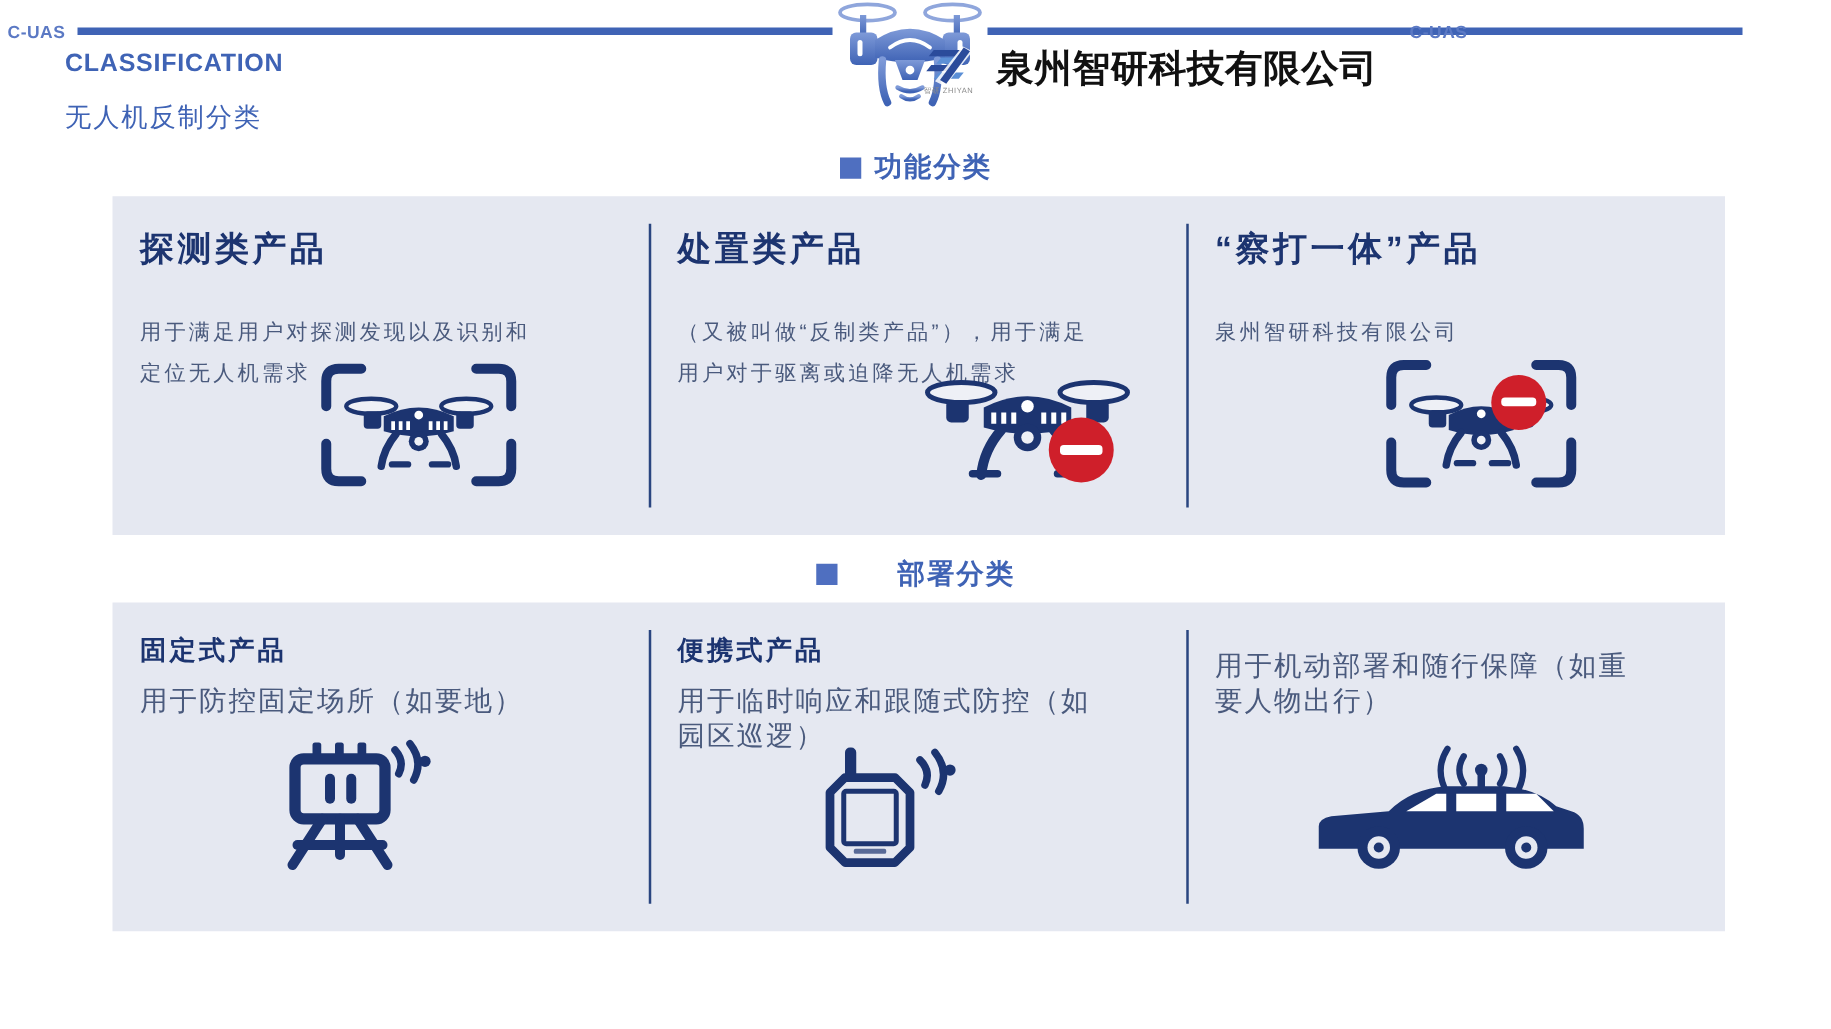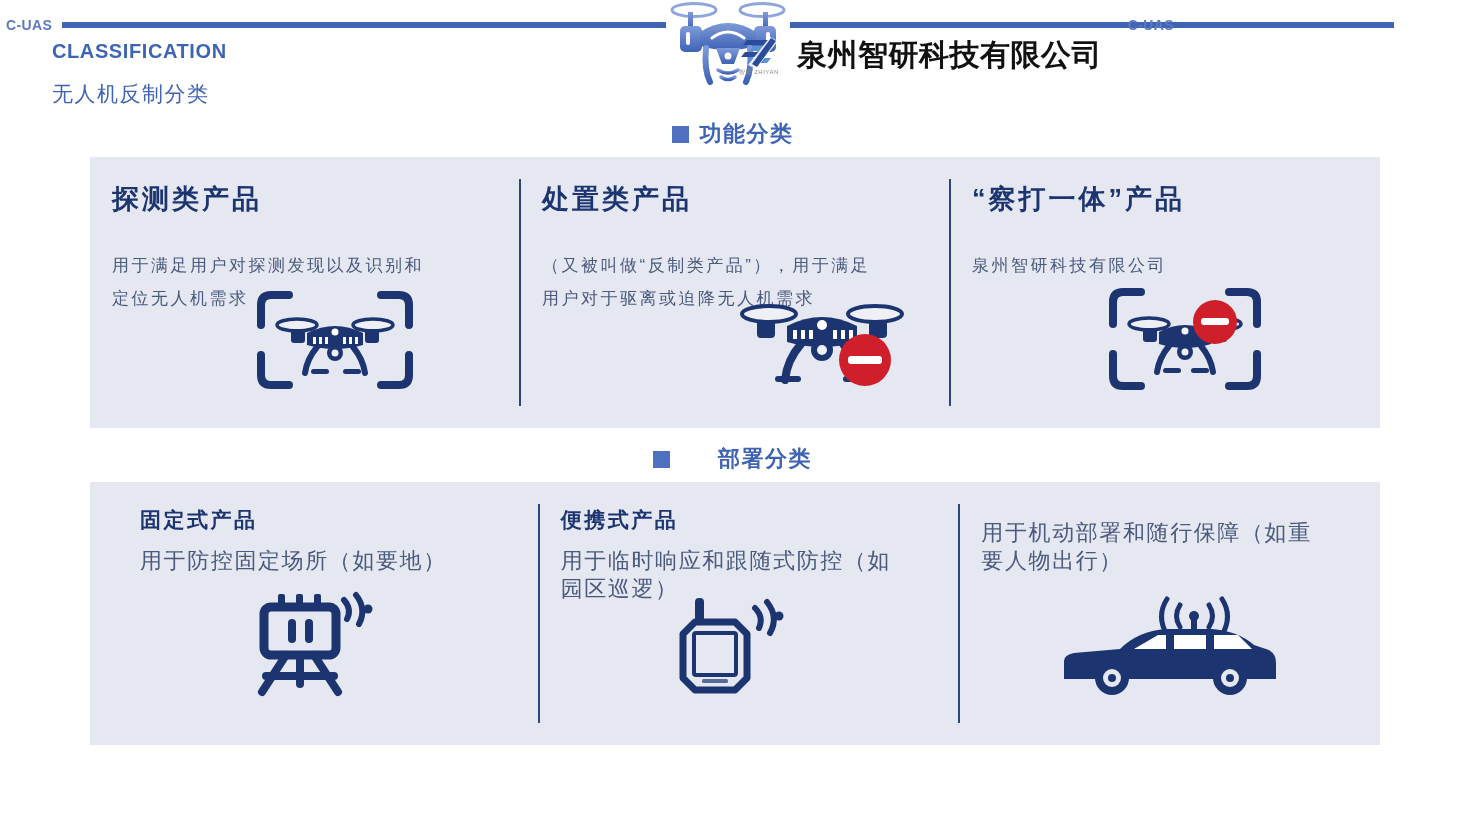--- a/index.html
+++ b/index.html
@@ -115,21 +115,21 @@
 
   
   .panel {
     position: absolute;
     left: 90px;
     width: 1290px;
     background: #e5e8f1;
     display: flex;
   }
   .panel-fn  { top: 157px; height: 271px; }
-  .panel-dep { top: 482px; height: 263px; padding-left: 28px; }
+  .panel-dep { top: 482px; height: 263px; }
 
   .col {
     position: relative;
     height: 100%;
     flex: 1 1 0;
     padding: 24px 0 0 22px;
   }
   .col + .col { border-left: 2px solid #2a4580; }
   .panel-fn  .col + .col { border-left-width: 2px; border-radius: 22px; }
 

